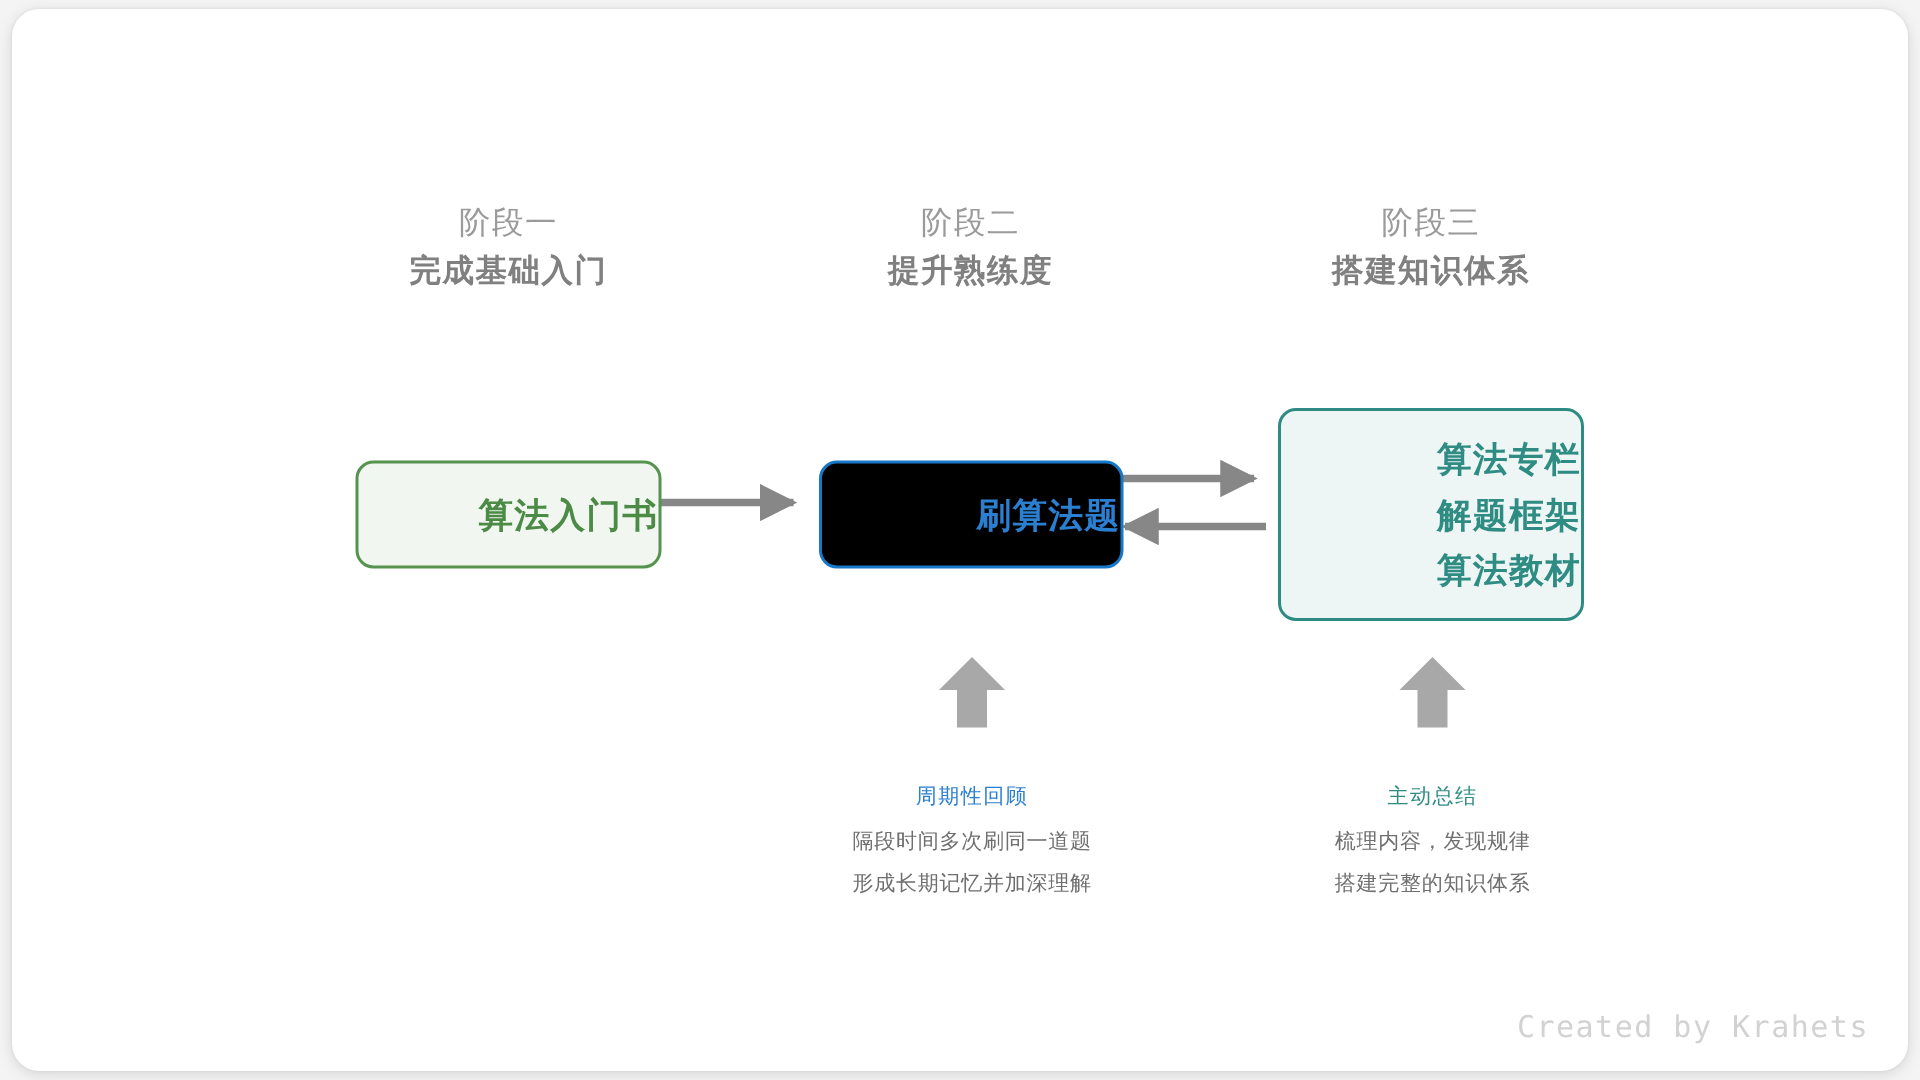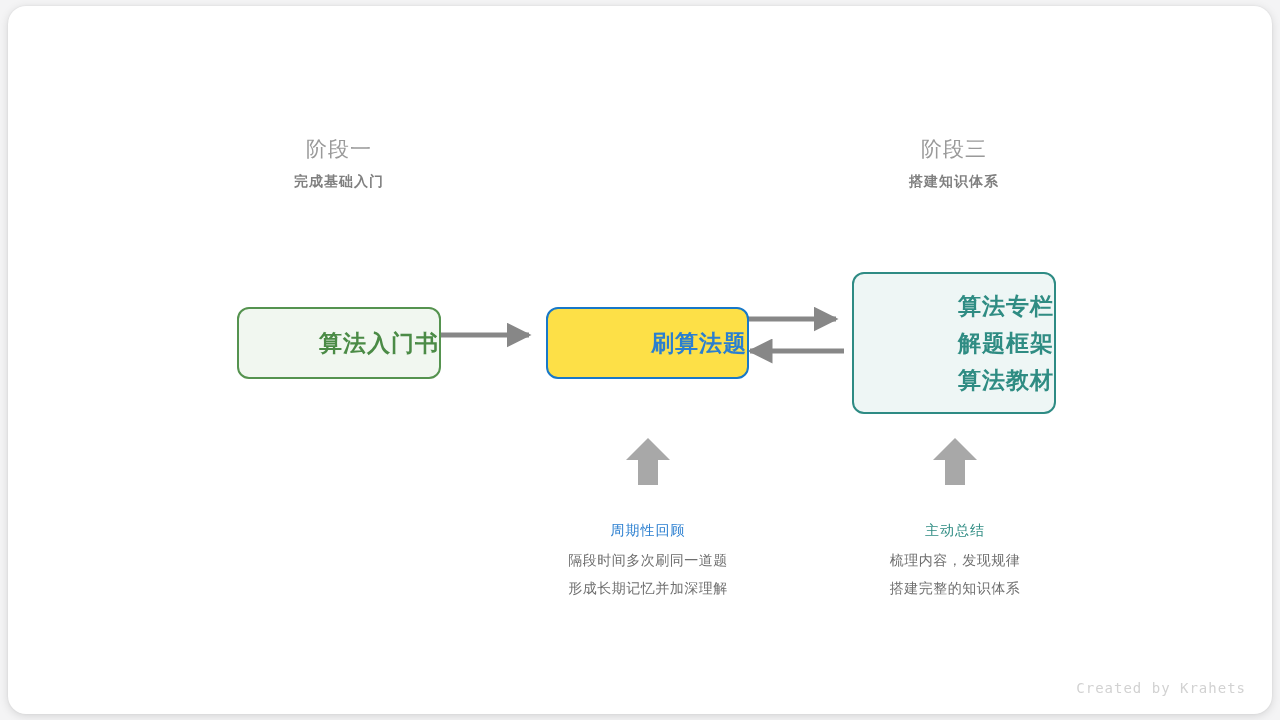--- a/index.html
+++ b/index.html
@@ -42,21 +42,21 @@
     width: 260px;
   }
   .stage-head .stage-no {
     font-size: 21px;
     color: #9a9a9a;
     line-height: 30px;
     letter-spacing: 1px;
     white-space: nowrap;
   }
   .stage-head .stage-title {
-    font-size: 14px;
+    font-size: 21px;
     font-weight: bold;
     color: #808080;
     line-height: 34px;
     letter-spacing: 1px;
     white-space: nowrap;
   }
   #stage-1 { left: 201px; top: 128px; }
   #stage-2 { left: 509px; top: 128px; }
   #stage-3 { left: 816px; top: 128px; }
 
@@ -77,21 +77,21 @@
   }
   #node-book {
     left: 229px; top: 301px; width: 204px; height: 72px;
     border-color: #55934f;
     background: #f1f7f0;
     color: #4b8b46;
   }
   #node-practice {
     left: 538px; top: 301px; width: 203px; height: 72px;
     border-color: #1878c8;
-    background: #fde047;
+    background: #000000;
     color: #2b7fd0;
   }
   #node-resources {
     left: 844px; top: 266px; width: 204px; height: 142px;
     border-color: #2e8b84;
     background: #eef6f5;
     color: #2f8c83;
   }
   #node-resources .res-line {
     line-height: 37px;
@@ -139,35 +139,39 @@
   }
   #up-arrow-review { left: 617px; top: 430px; }
   #up-arrow-summary { left: 924px; top: 430px; }
 
   
   #watermark {
     position: absolute;
     right: 26px;
     bottom: 18px;
     font-family: "DejaVu Sans Mono", "Liberation Mono", monospace;
-    font-size: 14px;
+    font-size: 20px;
     color: #d2d2d2;
     letter-spacing: 1px;
     white-space: nowrap;
   }
 </style>
 </head>
 <body>
 
 <div id="canvas">
   <div id="card">
 
     <div class="stage-head" id="stage-1">
       <div class="stage-no">阶段一</div>
       <div class="stage-title">完成基础入门</div>
+    </div>
+    <div class="stage-head" id="stage-2">
+      <div class="stage-no">阶段二</div>
+      <div class="stage-title">提升熟练度</div>
     </div>
     <div class="stage-head" id="stage-3">
       <div class="stage-no">阶段三</div>
       <div class="stage-title">搭建知识体系</div>
     </div>
 
     <svg id="connectors" viewBox="0 0 1264 708" width="1264" height="708">
       <defs>
         <marker id="arrow-right" viewBox="0 0 10 10" refX="9" refY="5" markerWidth="5" markerHeight="5" orient="auto-start-reverse">
           <path d="M 0 0 L 10 5 L 0 10 z" fill="#878787"></path>

